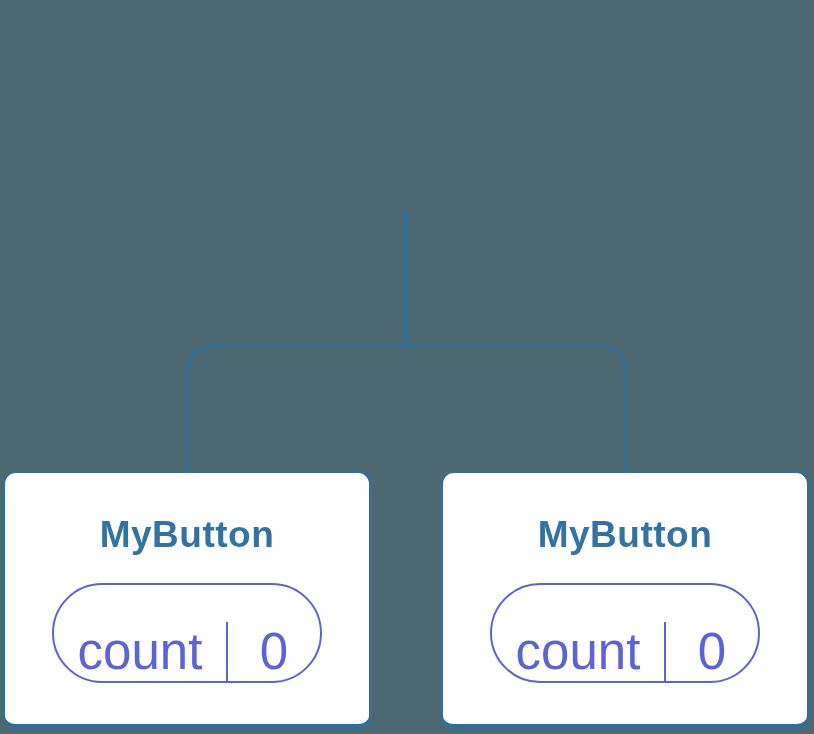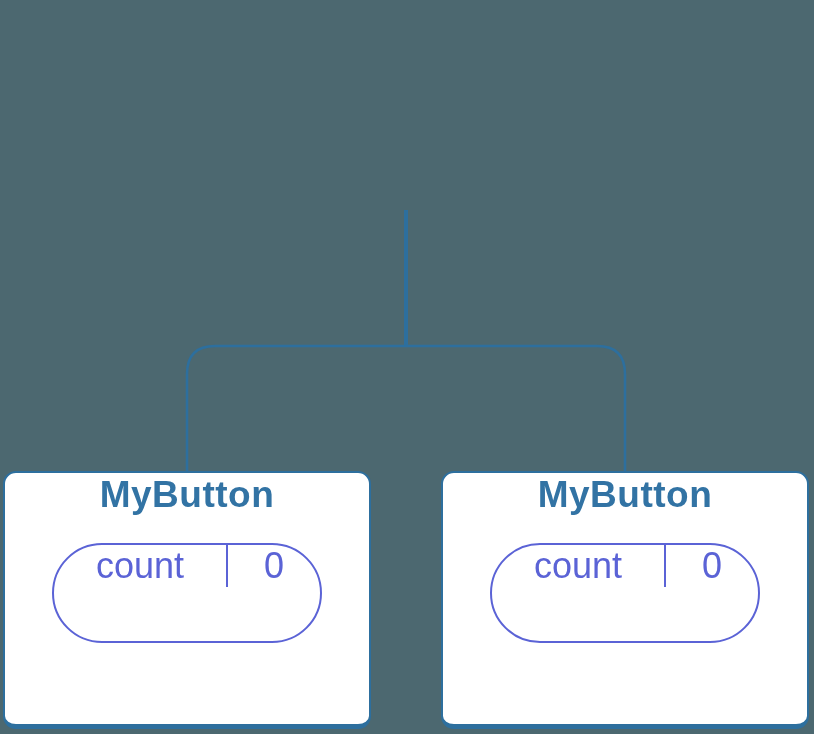--- a/index.html
+++ b/index.html
@@ -22,36 +22,36 @@
   .node{
     position:absolute;
     background:var(--node-fill);
     border:2px solid var(--blue);
     border-bottom-width:5px;
     border-radius:13px;
     box-sizing:border-box;
     display:flex;flex-direction:column;align-items:center;
   }
   .node-root{left:221px;top:3px;width:371px;height:209px;justify-content:center}
-  .node-child{top:471px;width:368px;height:258px;}
+  .node-child{top:471px;width:368px;height:258px;padding-top:40px}
   .node-child-left{left:3px}
   .node-child-right{left:441px}
   .node-title{
     font-size:37px;font-weight:600;color:var(--title);
     letter-spacing:0.5px;line-height:1.2;white-space:nowrap;
   }
   .state-pill{
     margin-top:26px;
     height:100px;
     border:2px solid var(--indigo);
     border-radius:52px;
     box-sizing:border-box;
-    display:flex;align-items:flex-start;
+    display:flex;align-items:flex-end;
     color:var(--indigo);
-    font-size:36px;
+    font-size:51px;
     background:var(--node-fill);
   }
   .pill-key{
     width:172px;display:flex;align-items:center;justify-content:center;
   }
   .pill-value{
     width:92px;display:flex;align-items:center;justify-content:center;
     border-left:2px solid var(--indigo);
   }
 </style>

